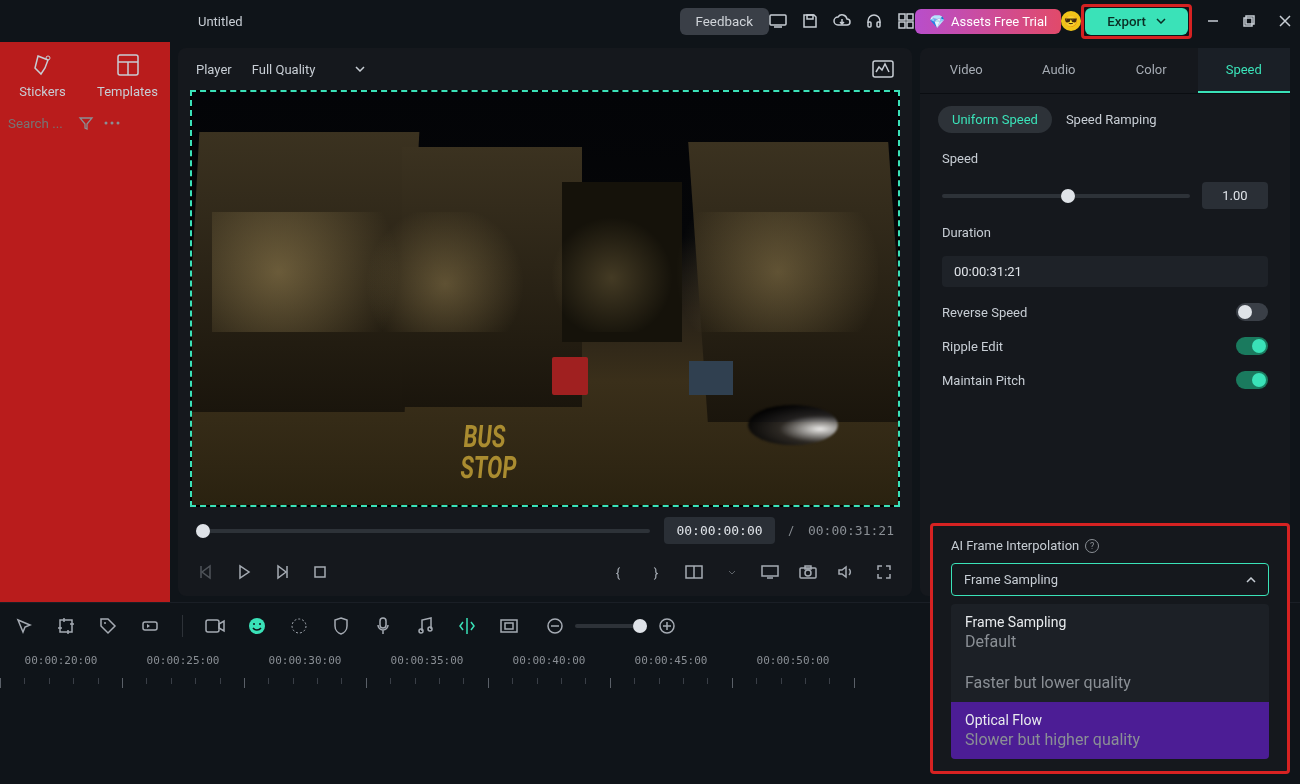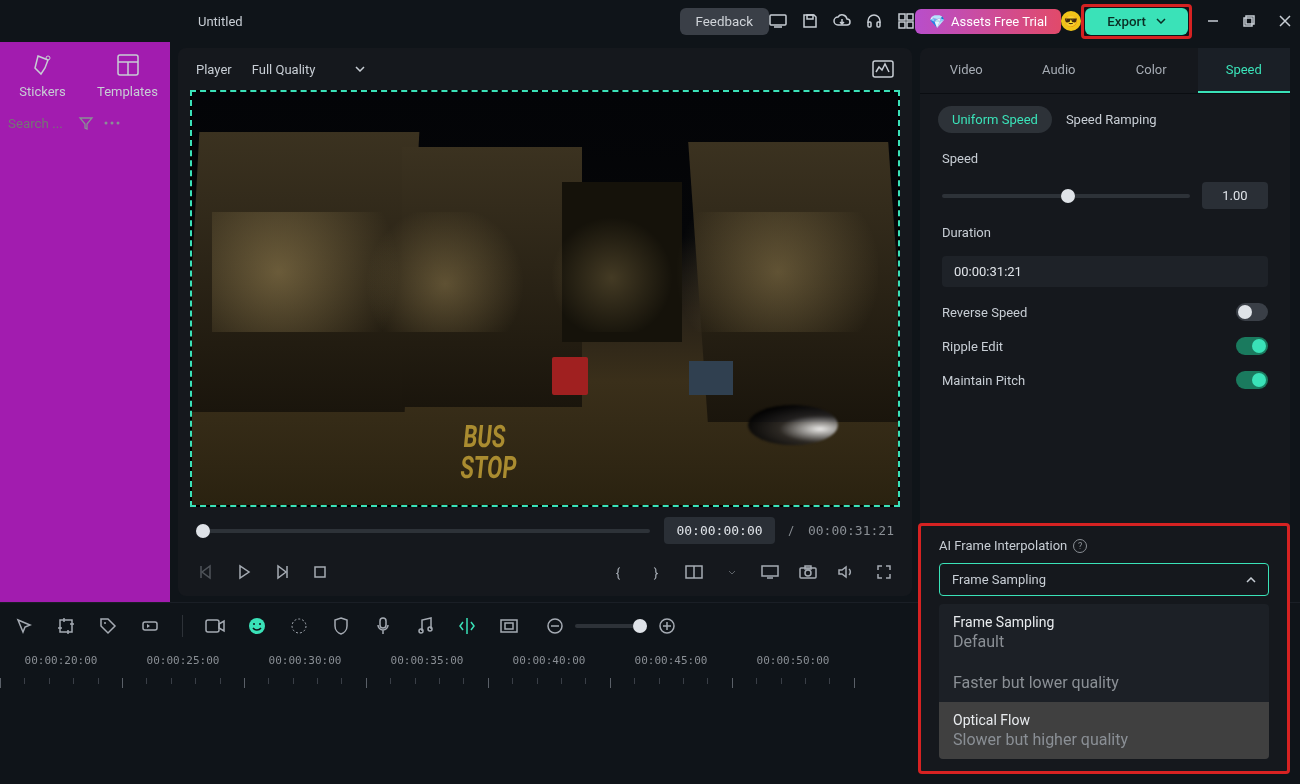--- a/index.html
+++ b/index.html
@@ -9,21 +9,21 @@
 .titlebar-right { margin-left: auto; display: flex; align-items: center; }
 .feedback-btn { background: #3a3f47; color: #d0d4d9; padding: 6px 16px; border-radius: 6px; border: none; cursor: pointer; }
 .title-icons { display: flex; gap: 14px; align-items: center; }
 .title-icon { width: 18px; height: 18px; display: flex; align-items: center; justify-content: center; color: #c7cdd4; }
 .assets-trial { background: linear-gradient(90deg, #b84ecb, #e14a6a); color: #fff; padding: 5px 14px; border-radius: 6px; display: flex; align-items: center; gap: 6px; font-size: 13px; }
 .emoji-badge { width: 20px; height: 20px; border-radius: 50%; background: #f0c419; display: flex; align-items: center; justify-content: center; font-size: 11px; }
 .export-wrap { border: 3px solid #d62222; border-radius: 4px; padding: 1px; }
 .export-btn { background: #3ae2b8; color: #0a2e24; padding: 6px 22px; border-radius: 6px; border: none; display: flex; align-items: center; gap: 10px; cursor: pointer; font-weight: 500; }
 .window-controls { display: flex; gap: 22px; margin-left: 14px; color: #c7cdd4; }
 .main-row { display: flex; height: 560px; }
-.leftbar { width: 170px; background: #a21caf; }
+.leftbar { width: 170px; background: #b91c1c; }
 .leftbar-tabs { display: flex; padding: 10px 0 6px 0; }
 .leftbar-tab { flex: 1; text-align: center; display: flex; flex-direction: column; align-items: center; gap: 6px; color: #c7cdd4; cursor: pointer; font-size: 13px; }
 .leftbar-search { display: flex; align-items: center; gap: 10px; padding: 10px 8px; color: #8a8f95; }
 .leftbar-search input { background: transparent; border: none; color: #c7cdd4; width: 60px; outline: none; }
 .player-col { flex: 1; background: #15181d; margin: 6px 8px 6px 8px; border-radius: 8px; display: flex; flex-direction: column; }
 .player-header { display: flex; align-items: center; padding: 12px 18px; gap: 20px; }
 .quality-select { display: flex; align-items: center; gap: 40px; color: #c7cdd4; }
 .scopes { margin-left: auto; }
 .preview { flex: 1; margin: 0 12px; border: 2px dashed #3ae2b8; position: relative; overflow: hidden; background: #000; }
 .night-scene { width: 100%; height: 100%; background: linear-gradient(180deg, #030407 0%, #050608 35%, #2a2318 55%, #3a2f1a 70%, #2a2210 100%); position: relative; }
@@ -58,27 +58,27 @@
 .rp-row { display: flex; align-items: center; gap: 12px; }
 .slider { flex: 1; height: 4px; background: #2d3238; border-radius: 2px; position: relative; }
 .slider-handle { position: absolute; left: 48%; top: -5px; width: 14px; height: 14px; background: #dfe3e8; border-radius: 50%; }
 .valbox { background: #2a2f36; padding: 6px 6px; border-radius: 4px; color: #dfe3e8; width: 66px; text-align: center; }
 .duration-input { background: #1e2228; padding: 8px 12px; border-radius: 4px; color: #dfe3e8; }
 .switch-row { display: flex; align-items: center; justify-content: space-between; }
 .switch { width: 32px; height: 18px; background: #3a3f47; border-radius: 9px; position: relative; cursor: pointer; }
 .switch .knob { position: absolute; top: 2px; left: 2px; width: 14px; height: 14px; background: #dfe3e8; border-radius: 50%; }
 .switch.on { background: #1a7a5e; }
 .switch.on .knob { left: 16px; background: #3ae2b8; }
-.ai-section { margin-top: 8px; border: 3px solid #d62222; border-radius: 4px; margin-left: -6px; margin-right: -6px; padding: 6px; position: absolute; bottom: -178px; left: 4px; right: 6px; background: #15181d; }
+.ai-section { margin-top: 8px; border: 3px solid #d62222; border-radius: 4px; margin-left: -6px; margin-right: -6px; padding: 6px; position: absolute; bottom: -178px; left: 16px; right: 6px; background: #15181d; }
 .ai-section-inner { padding: 6px 12px; }
 .ai-label { display: flex; align-items: center; gap: 6px; margin-bottom: 10px; }
 .dropdown { border: 1px solid #3ae2b8; border-radius: 4px; padding: 8px 12px; display: flex; align-items: center; justify-content: space-between; color: #c7cdd4; cursor: pointer; margin-bottom: 8px; }
 .dropdown-list { background: #1c2026; border-radius: 4px; overflow: hidden; }
 .dd-item { padding: 10px 14px; cursor: pointer; }
-.dd-item:hover, .dd-item.hover { background: #404040; }
+.dd-item:hover, .dd-item.hover { background: #4c1d95; }
 .dd-title { color: #e8ebee; font-size: 14px; }
 .dd-sub { color: #8a8f95; font-size: 16px; margin-top: 2px; }
 .timeline-toolbar { height: 46px; display: flex; align-items: center; gap: 22px; padding: 0 14px; background: #0f1419; border-top: 1px solid #1a1f26; }
 .tl-icon { color: #a5abb3; width: 20px; height: 20px; display: flex; align-items: center; justify-content: center; }
 .tl-icon.active { color: #3ae2b8; }
 .tl-icon.accent { color: #3ae2b8; }
 .zoom-group { display: flex; align-items: center; gap: 10px; margin-left: 4px; }
 .zoom-slider { width: 72px; height: 4px; background: #2d3238; border-radius: 2px; position: relative; }
 .zoom-handle { position: absolute; right: 0; top: -5px; width: 14px; height: 14px; background: #dfe3e8; border-radius: 50%; }
 .timeline-ruler { height: 50px; background: #0f1419; position: relative; padding-top: 6px; width: 915px; }

